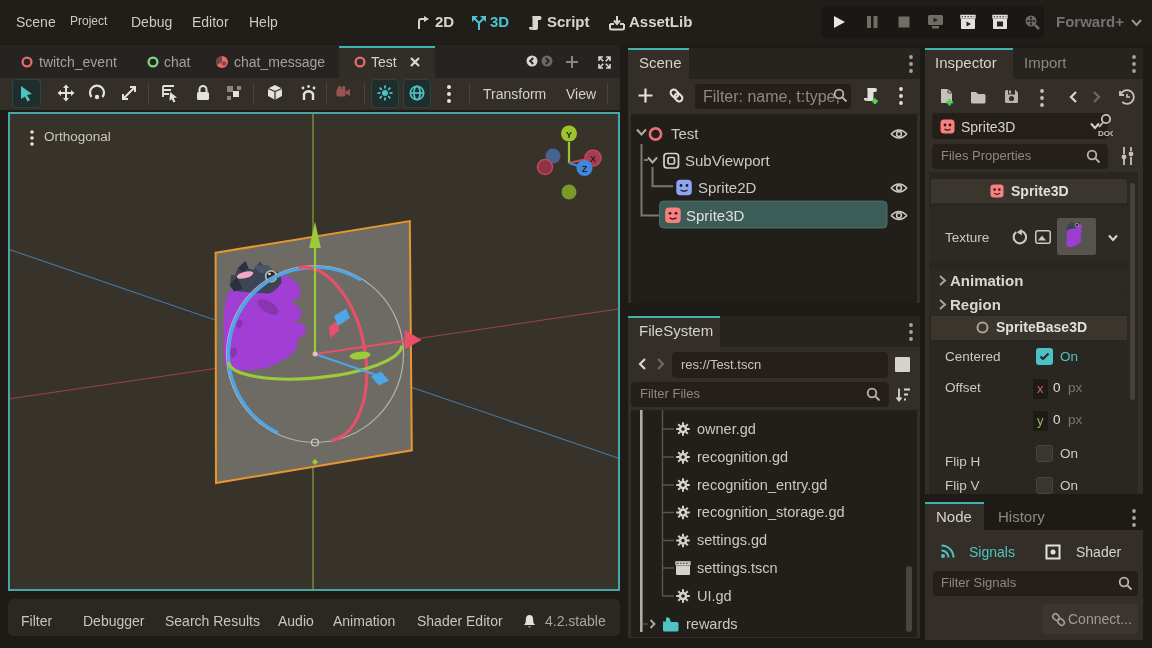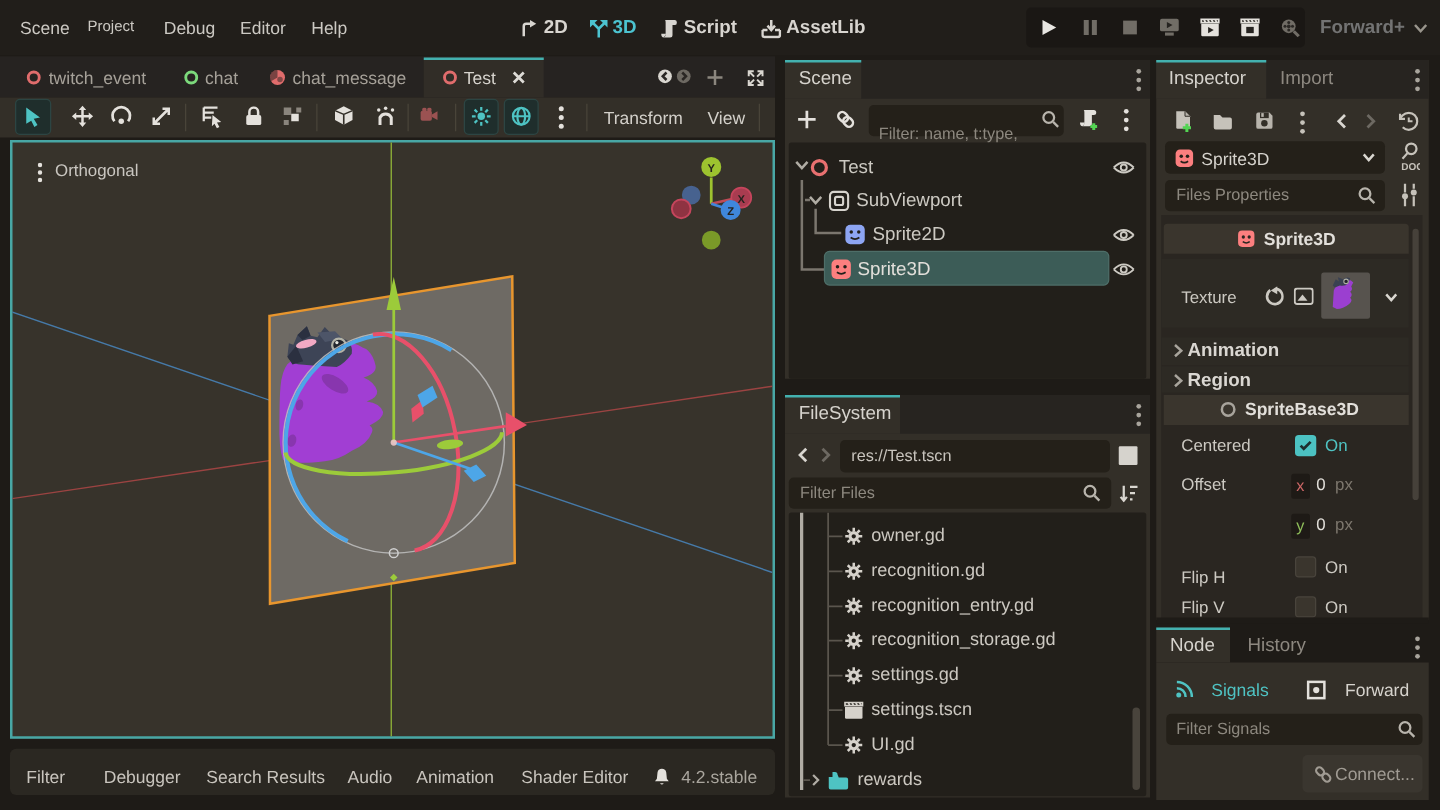--- a/index.html
+++ b/index.html
@@ -374,21 +374,21 @@
   </div>
 <div class="abs" style="left:668px;top:87px;">
     <svg width="17" height="17" viewBox="0 0 17 17">
       <g fill="none" stroke="#e4e1dc" stroke-width="2" transform="rotate(-45 8.5 8.5)">
         <rect x="5.3" y="1.5" width="6.4" height="8.4" rx="3.2"></rect>
         <rect x="5.3" y="7.1" width="6.4" height="8.4" rx="3.2"></rect>
       </g>
     </svg>
   </div>
 <div class="input" style="left:695px;top:84px;width:156px;height:25px;"></div>
-<div class="abs txt ph" style="left:703px;top:99px;font-size:13px;">Filter: name, t:type,</div>
+<div class="abs txt ph" style="left:703px;top:88px;font-size:16px;">Filter: name, t:type,</div>
 <div class="abs" style="left:833px;top:88px;">
     <svg width="15" height="15" viewBox="0 0 15 15">
       <circle cx="6" cy="6" r="4.3" fill="none" stroke="#b8b4ac" stroke-width="1.8"></circle>
       <path d="M9.5 9.5 L13.5 13.5" stroke="#b8b4ac" stroke-width="1.8"></path>
     </svg>
   </div>
 <div class="abs" style="left:863px;top:87px;">
     <svg width="16" height="17" viewBox="0 0 16 17">
       <path d="M4 1 L12 1 Q14 1 14 3 Q14 5 12 5 L10.5 5 L10.5 12 Q10.5 14 8.5 14 L3 14 Q4.5 13 4.5 11.5 L4.5 3 Q4.5 1 4 1 Z" fill="#e4e1dc"></path>
       <path d="M1 11 L5 11 Q4.5 12.5 3 14 Q1 14 1 11 Z" fill="#e4e1dc"></path>
@@ -599,21 +599,21 @@
     <circle cx="5" cy="6" r="1.4" fill="#242019"></circle>
     <circle cx="10" cy="6" r="1.4" fill="#242019"></circle>
     <path d="M4.5 10 Q7.5 12.2 10.5 10" stroke="#242019" stroke-width="1.3" fill="none"></path>
   </svg>
 <div class="abs txt" style="left:961px;top:119px;font-size:14px;color:#d6d3cd;">Sprite3D</div>
 <div class="abs" style="left:1089px;top:122px;">
     <svg width="12" height="8" viewBox="0 0 12 8">
       <path d="M2 1.5 L6 6 L10 1.5" fill="none" stroke="#d9d6d0" stroke-width="2"></path>
     </svg>
   </div>
-<div class="abs" style="left:1119px;top:113px;">
+<div class="abs" style="left:1096px;top:113px;">
     <svg width="17" height="25" viewBox="0 0 17 25">
       <circle cx="10" cy="6" r="4.2" fill="none" stroke="#c6c2ba" stroke-width="1.8"></circle>
       <path d="M7 9.5 L3 14" stroke="#c6c2ba" stroke-width="1.8"></path>
       <text x="2" y="23" font-size="8" font-weight="bold" fill="#c6c2ba">DOC</text>
     </svg>
   </div>
 
 <div class="input" style="left:932px;top:144px;width:176px;height:25px;"></div>
 <div class="abs txt ph" style="left:941px;top:148px;font-size:13px;">Files Properties</div>
 <div class="abs" style="left:1086px;top:149px;">
@@ -739,21 +739,21 @@
       <path d="M1.5 6.5 A 7 7 0 0 1 8.5 13.5 M1.5 1.5 A 12 12 0 0 1 13.5 13.5" fill="none" stroke="#4fc3c3" stroke-width="2"></path>
     </svg>
   </div>
 <div class="abs txt" style="left:969px;top:544px;font-size:14px;color:#4fc3c3;">Signals</div>
 <div class="abs" style="left:1045px;top:544px;">
     <svg width="16" height="16" viewBox="0 0 16 16">
       <rect x="1.5" y="1.5" width="13" height="13" fill="none" stroke="#e4e1dc" stroke-width="2"></rect>
       <circle cx="8" cy="8" r="2.5" fill="#e4e1dc"></circle>
     </svg>
   </div>
-<div class="abs txt" style="left:1076px;top:544px;font-size:14px;color:#d6d3cd;">Forward</div>
+<div class="abs txt" style="left:1076px;top:544px;font-size:14px;color:#d6d3cd;">Shader</div>
 <div class="input" style="left:933px;top:571px;width:205px;height:25px;"></div>
 <div class="abs txt ph" style="left:941px;top:575px;font-size:13px;">Filter Signals</div>
 <div class="abs" style="left:1118px;top:576px;">
     <svg width="15" height="15" viewBox="0 0 15 15">
       <circle cx="6" cy="6" r="4.3" fill="none" stroke="#b8b4ac" stroke-width="1.8"></circle>
       <path d="M9.5 9.5 L13.5 13.5" stroke="#b8b4ac" stroke-width="1.8"></path>
     </svg>
   </div>
 <div class="abs" style="left:1042px;top:604px;width:96px;height:30px;background:#3a362f;border-radius:4px;"></div>
 <div class="abs" style="left:1051px;top:612px;">

